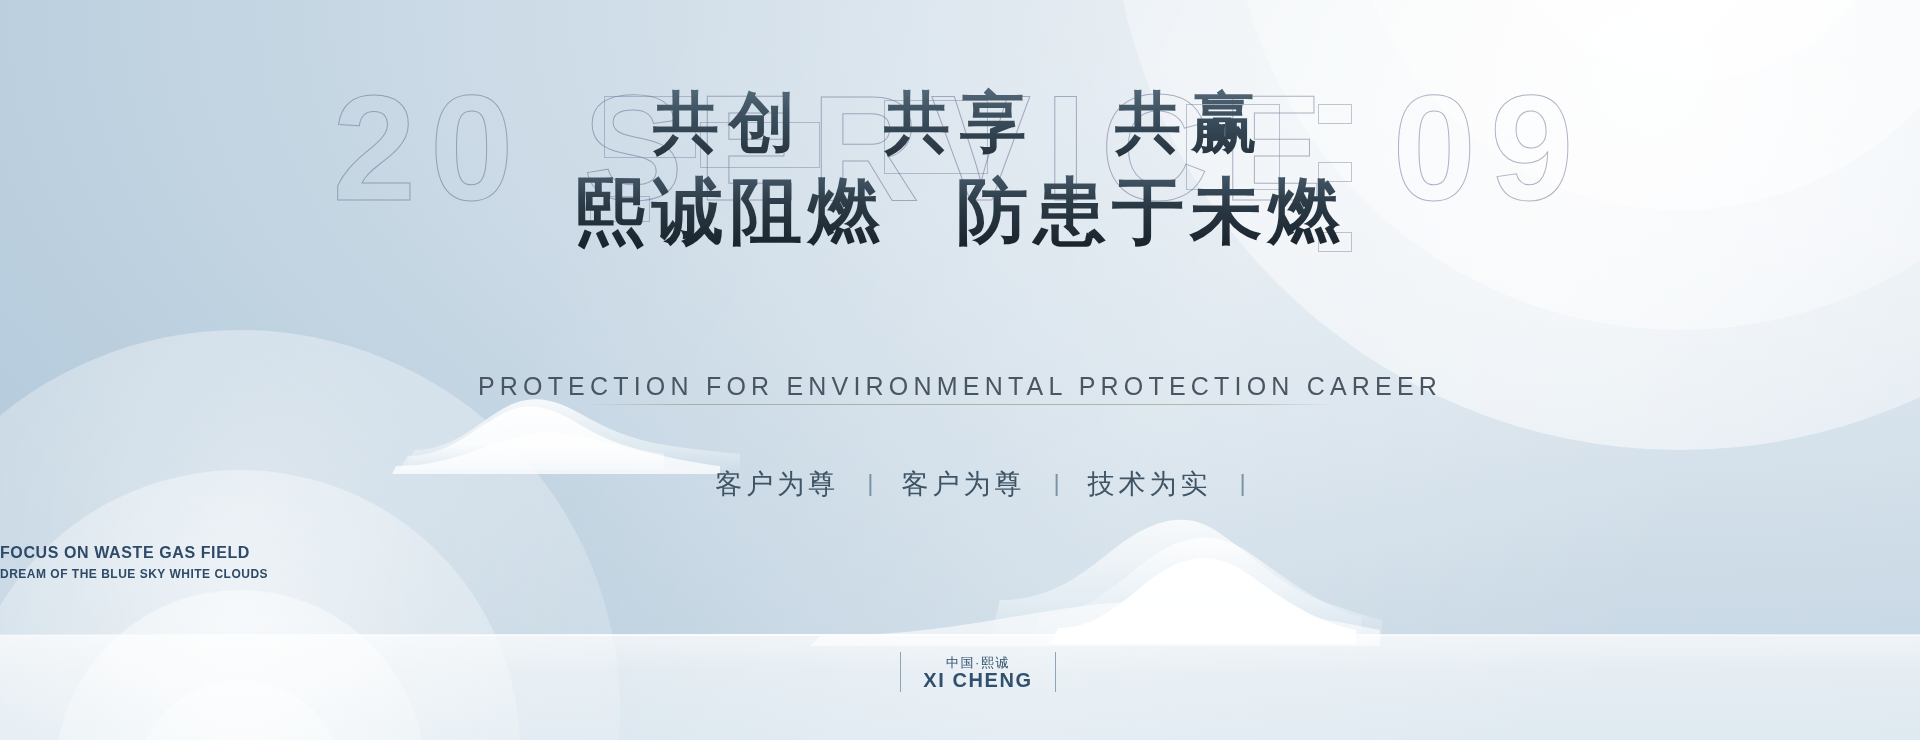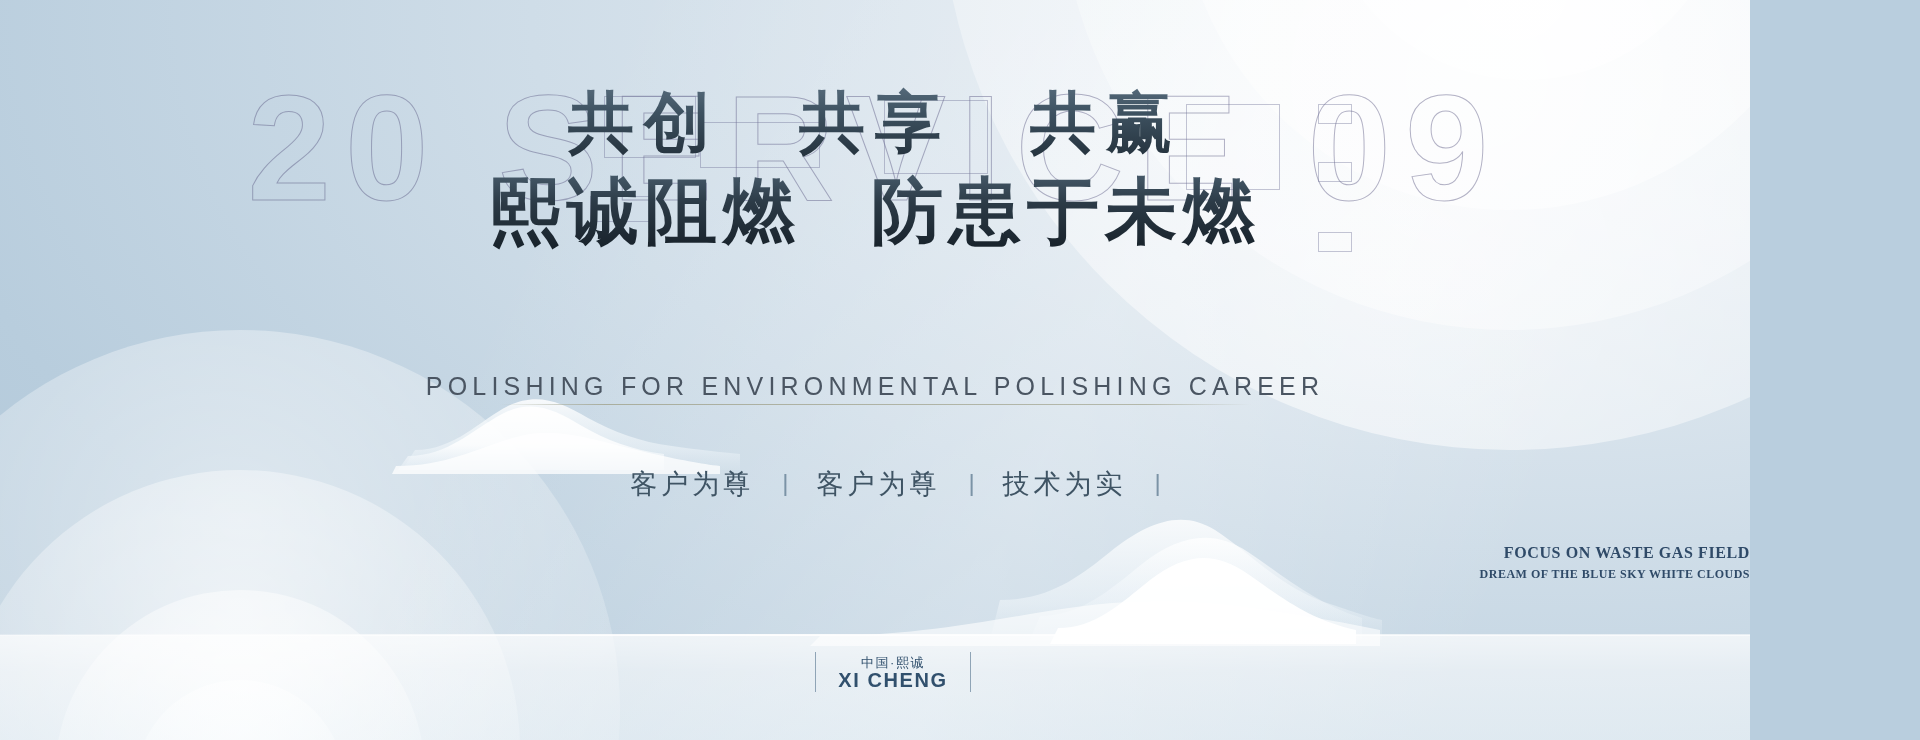--- a/index.html
+++ b/index.html
@@ -5,21 +5,21 @@
   * { margin:0; padding:0; box-sizing:border-box; }
   html,body { width:1920px; height:740px; overflow:hidden; }
   body {
     font-family: "Liberation Sans", sans-serif;
     background:#b9cede;
   }
 
   
   #banner{
     position:relative;
-    width:1750px; height:740px;
+    width:1920px; height:740px;
     overflow:hidden;
     background:
       radial-gradient(120% 150% at 88% 2%, #eef3f7 0%, #e2eaf1 22%, #cfdde8 48%, #b8cddd 78%, #aec5d7 100%);
   }
 
   
   .sheen{
     position:absolute; inset:0;
     background:linear-gradient(115deg, rgba(255,255,255,0) 30%, rgba(255,255,255,.26) 60%, rgba(255,255,255,0) 85%);
     pointer-events:none;
@@ -111,22 +111,22 @@
   .values .v{
     font-size:27px; letter-spacing:4px; color:#3f5464;
     padding:0 26px;
   }
   .values .sep{
     color:#7b93a6; font-size:24px; font-weight:300;
     padding:0 2px; transform:translateY(-1px);
   }
 
   .serif-sub{
-    position:absolute; left:0; right:0; top:542px; text-align:right;
-    font-family:Liberation Serif, serif;
+    position:absolute; left:0; right:0; top:542px; text-align:left;
+    font-family:Liberation Sans, sans-serif;
     color:#2f4a68; font-weight:700;
   }
   .serif-sub .l1{ font-size:16px; letter-spacing:.6px; line-height:21px; }
   .serif-sub .l2{ font-size:12px; letter-spacing:.5px; line-height:22px; }
 
   
   .logo{
     position:absolute; left:0; right:0; bottom:48px;
     display:flex; justify-content:center; align-items:center; gap:22px;padding-left:36px;
   }
@@ -211,21 +211,21 @@
       <span class="gap"></span>
       <span>共赢</span>
     </div>
 
     <div class="title-2">
       <span>熙诚阻燃</span>
       <span class="gap"></span>
       <span>防患于未燃</span>
     </div>
 
-    <div class="en-tag">POLISHING FOR ENVIRONMENTAL POLISHING CAREER</div>
+    <div class="en-tag">PROTECTION FOR ENVIRONMENTAL PROTECTION CAREER</div>
     <div class="en-tag-rule"></div>
 
     <div class="values">
       <span class="v">客户为尊</span>
       <span class="sep">|</span>
       <span class="v">客户为尊</span>
       <span class="sep">|</span>
       <span class="v">技术为实</span>
       <span class="sep">|</span>
     </div>

